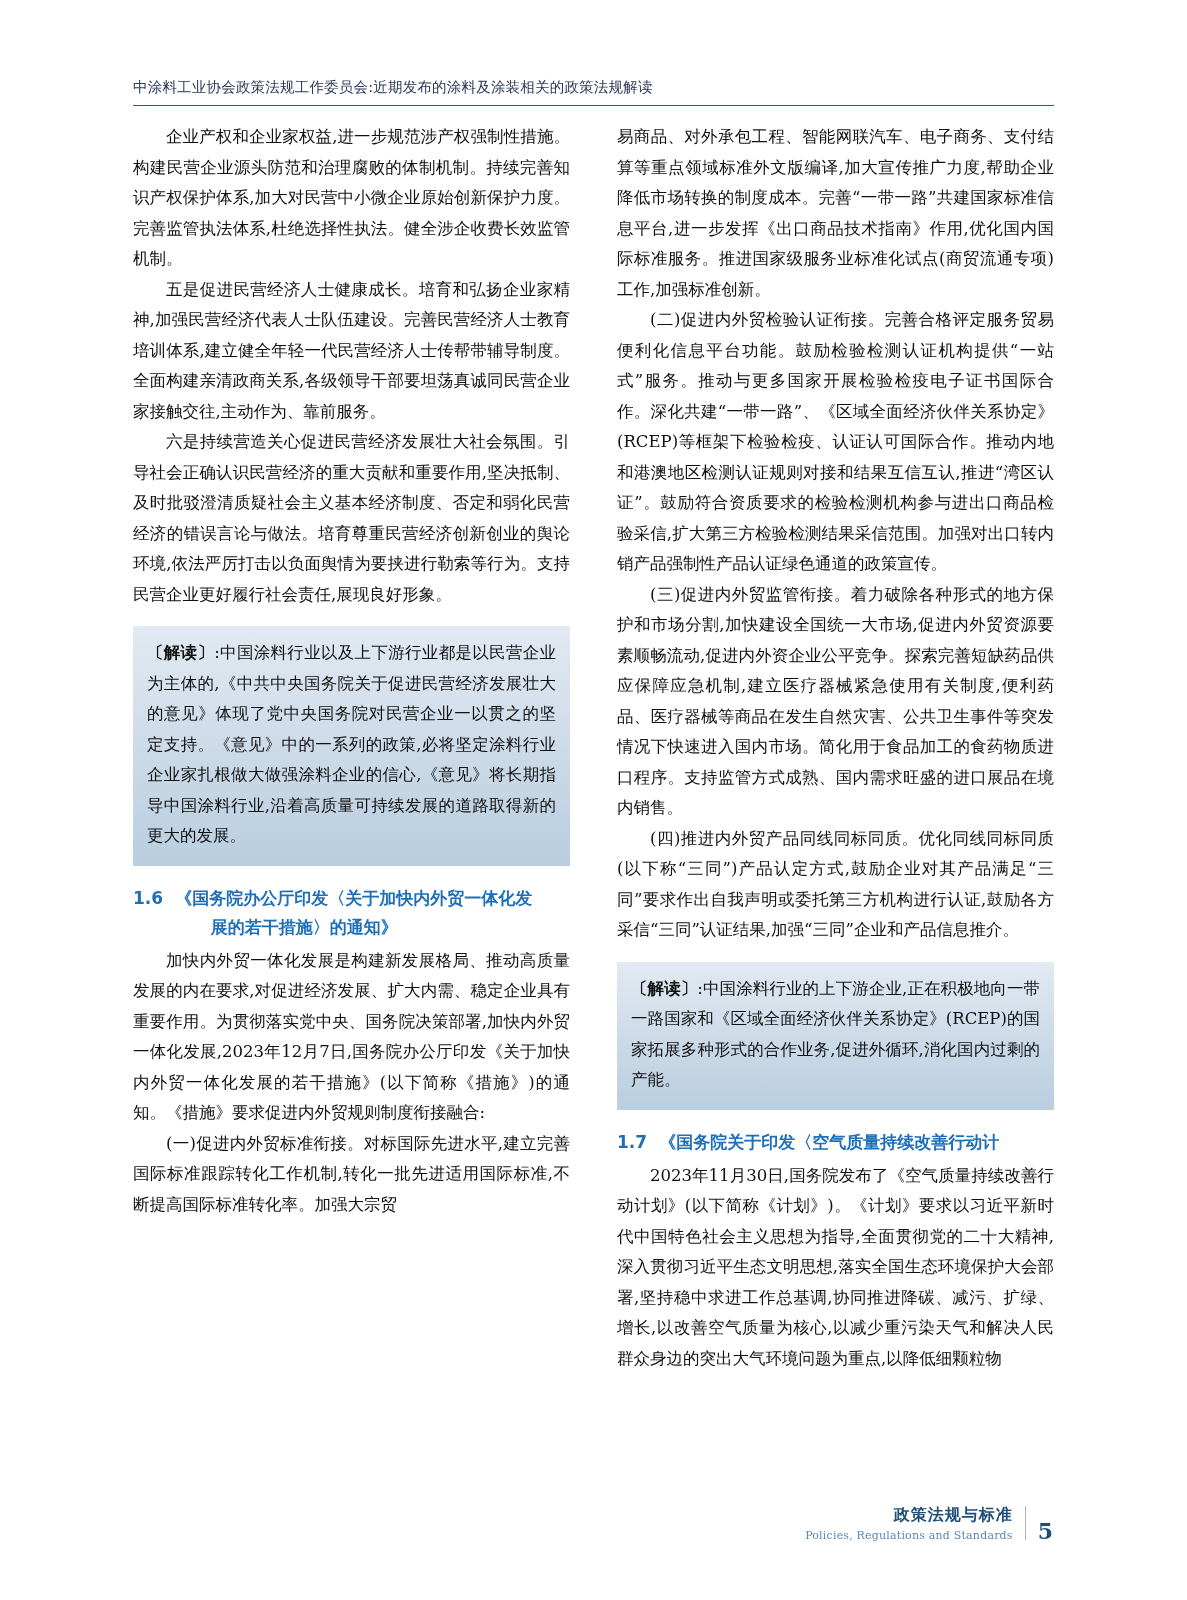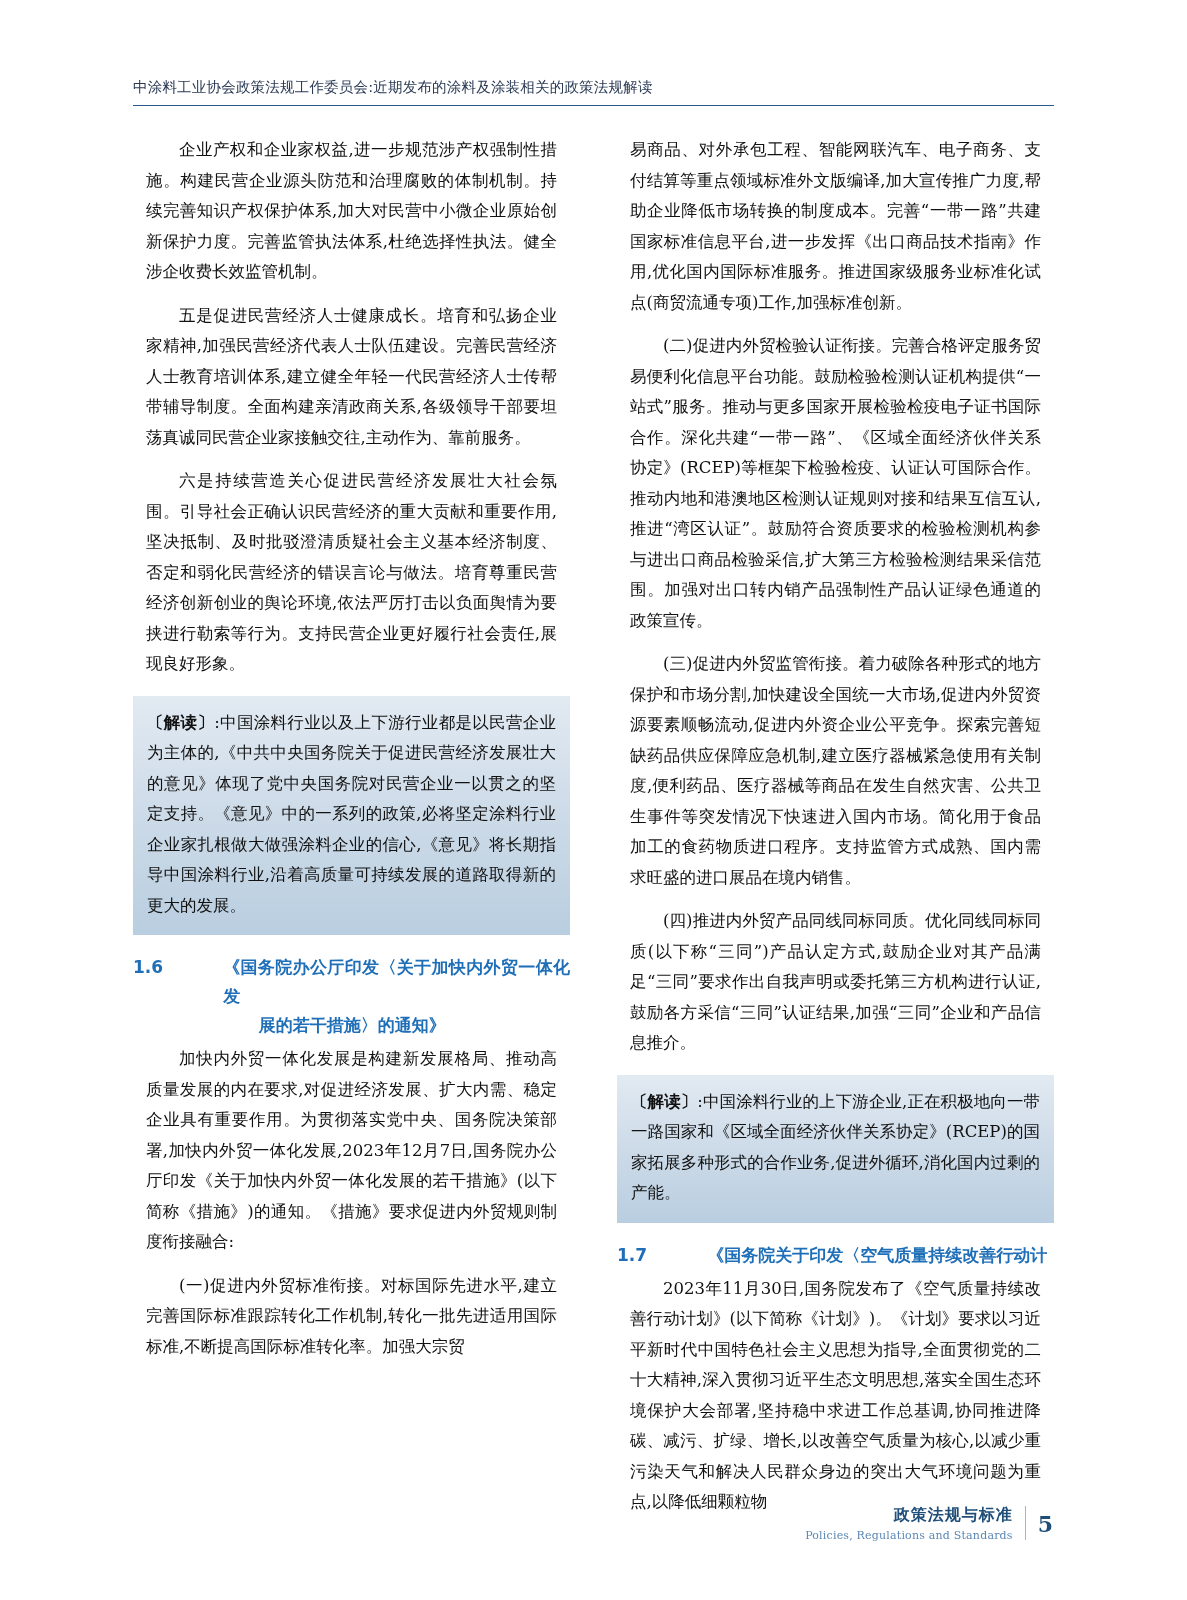--- a/index.html
+++ b/index.html
@@ -43,21 +43,21 @@
     font-size: 16.5px;
     line-height: 30.5px;
     color: #111111;
     text-align: justify;
     text-justify: inter-ideograph;
   }
   .col-left  { left: 133px; }
   .col-right { left: 617px; }
 
   p {
-    margin: 13px;
+    margin: 0;
     text-indent: 2em;
   }
   p.noindent { text-indent: 0; }
 
   
   .interp {
     margin-top: 16px;
     padding: 12px 14px 14px 14px;
     background: linear-gradient(180deg, #e2eaf2 0%, #cfdce9 45%, #b9cee0 100%);
     font-size: 16.5px;
@@ -73,21 +73,20 @@
   .sec {
     margin-top: 18px;
     display: flex;
     align-items: flex-start;
     color: #1f6fb8;
     font-family: "DejaVu Sans", "Liberation Sans", sans-serif;
     font-weight: bold;
     font-size: 17px;
     line-height: 29px;
     text-indent: 0;
-    gap: 48px;
   }
   .sec .num {
     flex: 0 0 auto;
     margin-right: 12px;
   }
   .sec .title {
     flex: 1 1 auto;
   }
   .sec .title .l2 { display: block; padding-left: 2.1em; }
 
@@ -102,21 +101,21 @@
     font-size: 11px;
     color: #5b87b5;
     letter-spacing: 0.2px;
     margin-top: 3px;
   }
   .footer-block {
     position: absolute;
     right: 133px;
     bottom: 58px;
     display: flex;
-    align-items: center;
+    align-items: flex-end;
     gap: 10px;
   }
   .footer-text { text-align: right; }
   .footer-bar {
     width: 1px;
     height: 34px;
     background: #9fb8cf;
     margin: 0 2px 2px 2px;
   }
 </style>

